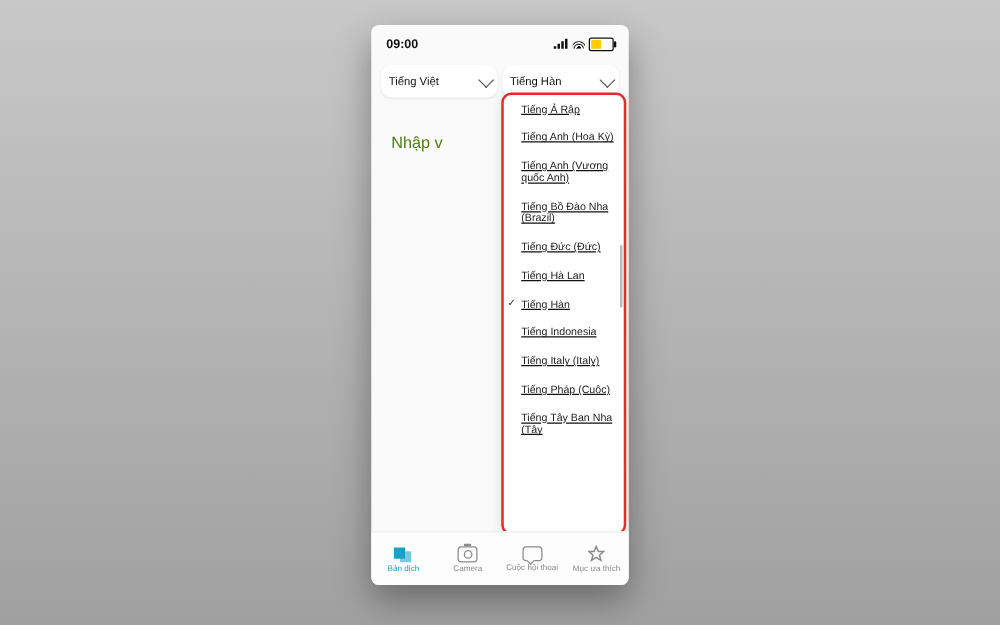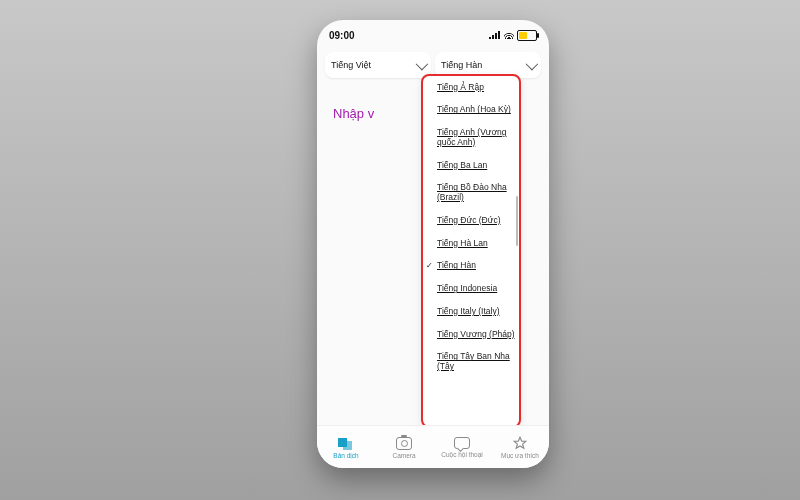--- a/index.html
+++ b/index.html
@@ -9,27 +9,26 @@
     height: 500px;
     background: linear-gradient(to bottom, #c8c8c8, #a0a0a0);
     font-family: -apple-system, "Helvetica Neue", Arial, sans-serif;
     overflow: hidden;
     color: #111;
   }
   .phone {
     position: absolute;
     left: 297px;
     top: 20px;
-    width: 232px;
+    width: 206px;
     height: 448px;
     background: #fafafa;
-    border-radius: 26px;
+    border-radius: 6px;
     box-shadow: 0 12px 28px rgba(0,0,0,0.35);
     overflow: hidden;
-    margin-left: 20px;
   }
   .status-bar {
     display: flex;
     align-items: center;
     justify-content: space-between;
     height: 22px;
     padding: 4px 12px 0 12px;
     font-size: 10px;
     font-weight: 600;
   }
@@ -66,21 +65,21 @@
   .chev { width:8px; height:8px; border-right:1.2px solid #555; border-bottom:1.2px solid #555; transform:rotate(45deg) translateY(-2px); }
 
   .content-area {
     position:relative;
     padding:0 10px;
   }
   .placeholder-text {
     position:absolute;
     top:20px; left:16px;
     font-size:13px;
-    color:#a21caf;
+    color:#4d7c0f;
     font-weight:400;
   }
 
   .dropdown {
     position:absolute;
     top:56px;
     left:106px;
     width:96px;
     height:350px;
     background:#fff;
@@ -184,28 +183,27 @@
 
   <div class="content-area">
     <span class="placeholder-text">Nhập v</span>
   </div>
 
   <div class="dropdown">
     <div class="dropdown-inner">
       <div class="dd-item">Tiếng Ả Rập</div>
       <div class="dd-item">Tiếng Anh (Hoa Kỳ)</div>
       <div class="dd-item">Tiếng Anh (Vương quốc Anh)</div>
-      <div class="dd-item">Tiếng Ba Lan</div>
       <div class="dd-item">Tiếng Bồ Đào Nha (Brazil)</div>
       <div class="dd-item">Tiếng Đức (Đức)</div>
       <div class="dd-item">Tiếng Hà Lan</div>
       <div class="dd-item selected">Tiếng Hàn</div>
       <div class="dd-item">Tiếng Indonesia</div>
       <div class="dd-item">Tiếng Italy (Italy)</div>
-      <div class="dd-item">Tiếng Vương (Pháp)</div>
+      <div class="dd-item">Tiếng Pháp (Cuộc)</div>
       <div class="dd-item">Tiếng Tây Ban Nha (Tây</div>
     </div>
     <div class="dd-scrollbar"></div>
   </div>
 
   <div class="tab-bar">
     <div class="tab active">
       <span class="tab-icon icon-translate"></span>
       <span>Bản dịch</span>
     </div>

